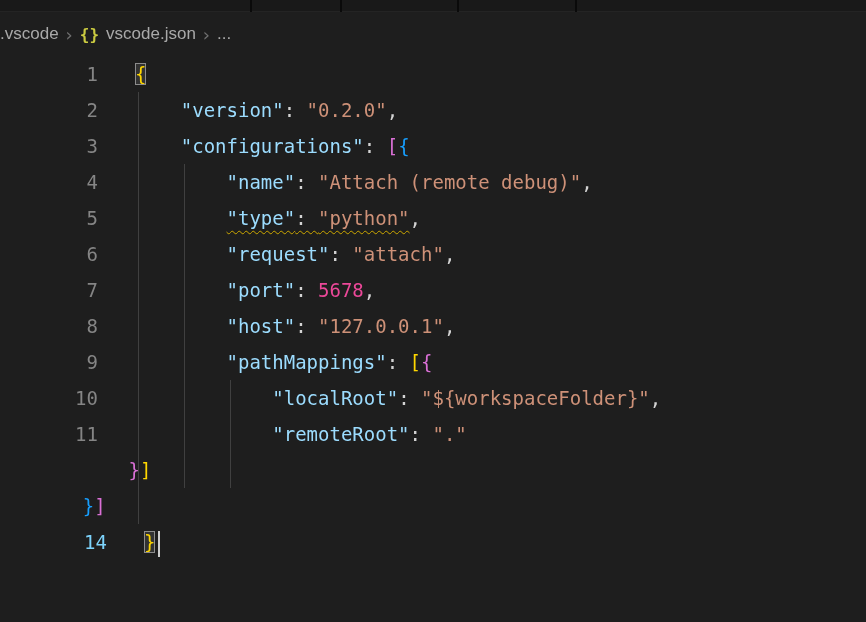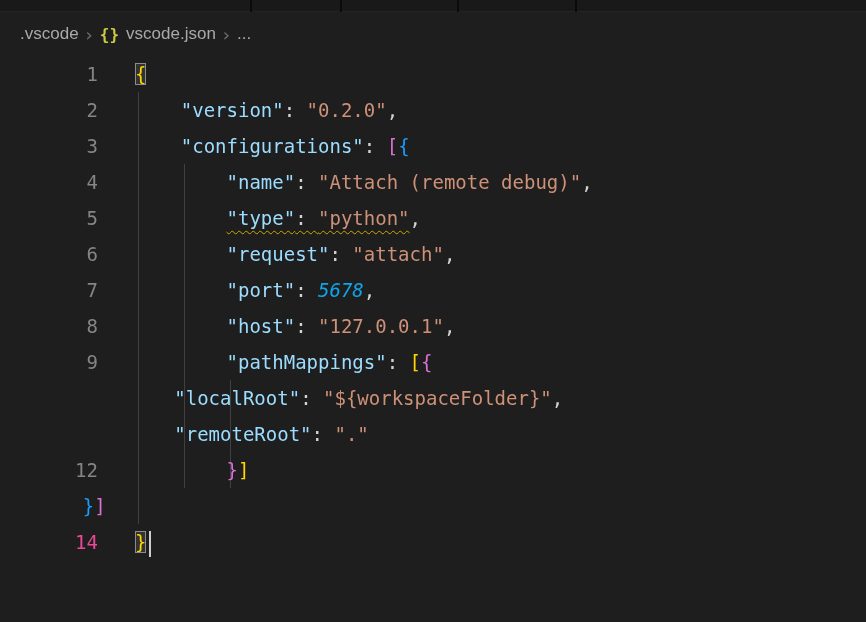--- a/index.html
+++ b/index.html
@@ -16,21 +16,21 @@
     border-bottom:1px solid #242424;
   }
   .tabsep {
     position:absolute; top:0; width:2px; height:12px; background:#0a0a0a;
   }
   
   .breadcrumb {
     height:44px;
     display:flex;
     align-items:center;
-    padding-left:20px;
+    padding-left:0;
     font-family:"Liberation Sans", sans-serif;
     font-size:17px;
     color:#a9a9a9;
   }
   .crumb { cursor:pointer; }
   .crumb-sep {
     color:#6f6f6f;
     font-size:18px;
     padding:0 7px;
     font-family:"DejaVu Sans", sans-serif;
@@ -54,26 +54,26 @@
     height:36px;
     line-height:36px;
     font-size:19px;
   }
   .ln {
     flex:0 0 98px;
     text-align:right;
     color:#858585;
     user-select:none;
   }
-  .ln.active { color:#ec4899; }
+  .ln.active { color:#7dd3fc;margin-left:9px; }
   .codetext { padding-left:37px; white-space:pre; }
   .tok-ws    { color:#d4d4d4; }
   .tok-key   { color:#9cdcfe; }
   .tok-str   { color:#ce9178; }
-  .tok-num   { color:#0ea5e9;font-style:italic; }
+  .tok-num   { color:#ec4899; }
   .tok-punct { color:#d4d4d4; }
   .tok-b1    { color:#ffd700; }
   .tok-b2    { color:#da70d6; }
   .tok-b3    { color:#179fff; }
   .squiggle {
     text-decoration: underline wavy #cca700;
     text-decoration-skip-ink:none;
     text-underline-offset:5px;
     text-decoration-thickness:1px;
   }
@@ -146,27 +146,28 @@
         </div>
         <div class="line">
           <span class="ln">8</span>
           <span class="codetext"><span class="tok-ws">        </span><span class="tok-key">"host"</span><span class="tok-punct">: </span><span class="tok-str">"127.0.0.1"</span><span class="tok-punct">,</span></span>
         </div>
         <div class="line">
           <span class="ln">9</span>
           <span class="codetext"><span class="tok-ws">        </span><span class="tok-key">"pathMappings"</span><span class="tok-punct">: </span><span class="tok-b1">[</span><span class="tok-b2">{</span></span>
         </div>
         <div class="line">
+          <span class="ln">10</span>
           <span class="codetext"><span class="tok-ws">            </span><span class="tok-key">"localRoot"</span><span class="tok-punct">: </span><span class="tok-str">"${workspaceFolder}"</span><span class="tok-punct">,</span></span>
         </div>
         <div class="line">
+          <span class="ln">11</span>
           <span class="codetext"><span class="tok-ws">            </span><span class="tok-key">"remoteRoot"</span><span class="tok-punct">: </span><span class="tok-str">"."</span></span>
         </div>
         <div class="line">
-          <span class="ln">12</span>
           <span class="codetext"><span class="tok-ws">        </span><span class="tok-b2">}</span><span class="tok-b1">]</span></span>
         </div>
         <div class="line">
           <span class="codetext"><span class="tok-ws">    </span><span class="tok-b3">}</span><span class="tok-b2">]</span></span>
         </div>
         <div class="line">
           <span class="ln active">14</span>
           <span class="codetext"><span class="tok-b1 match">}</span><span class="cursor"></span></span>
         </div>
       </div>

